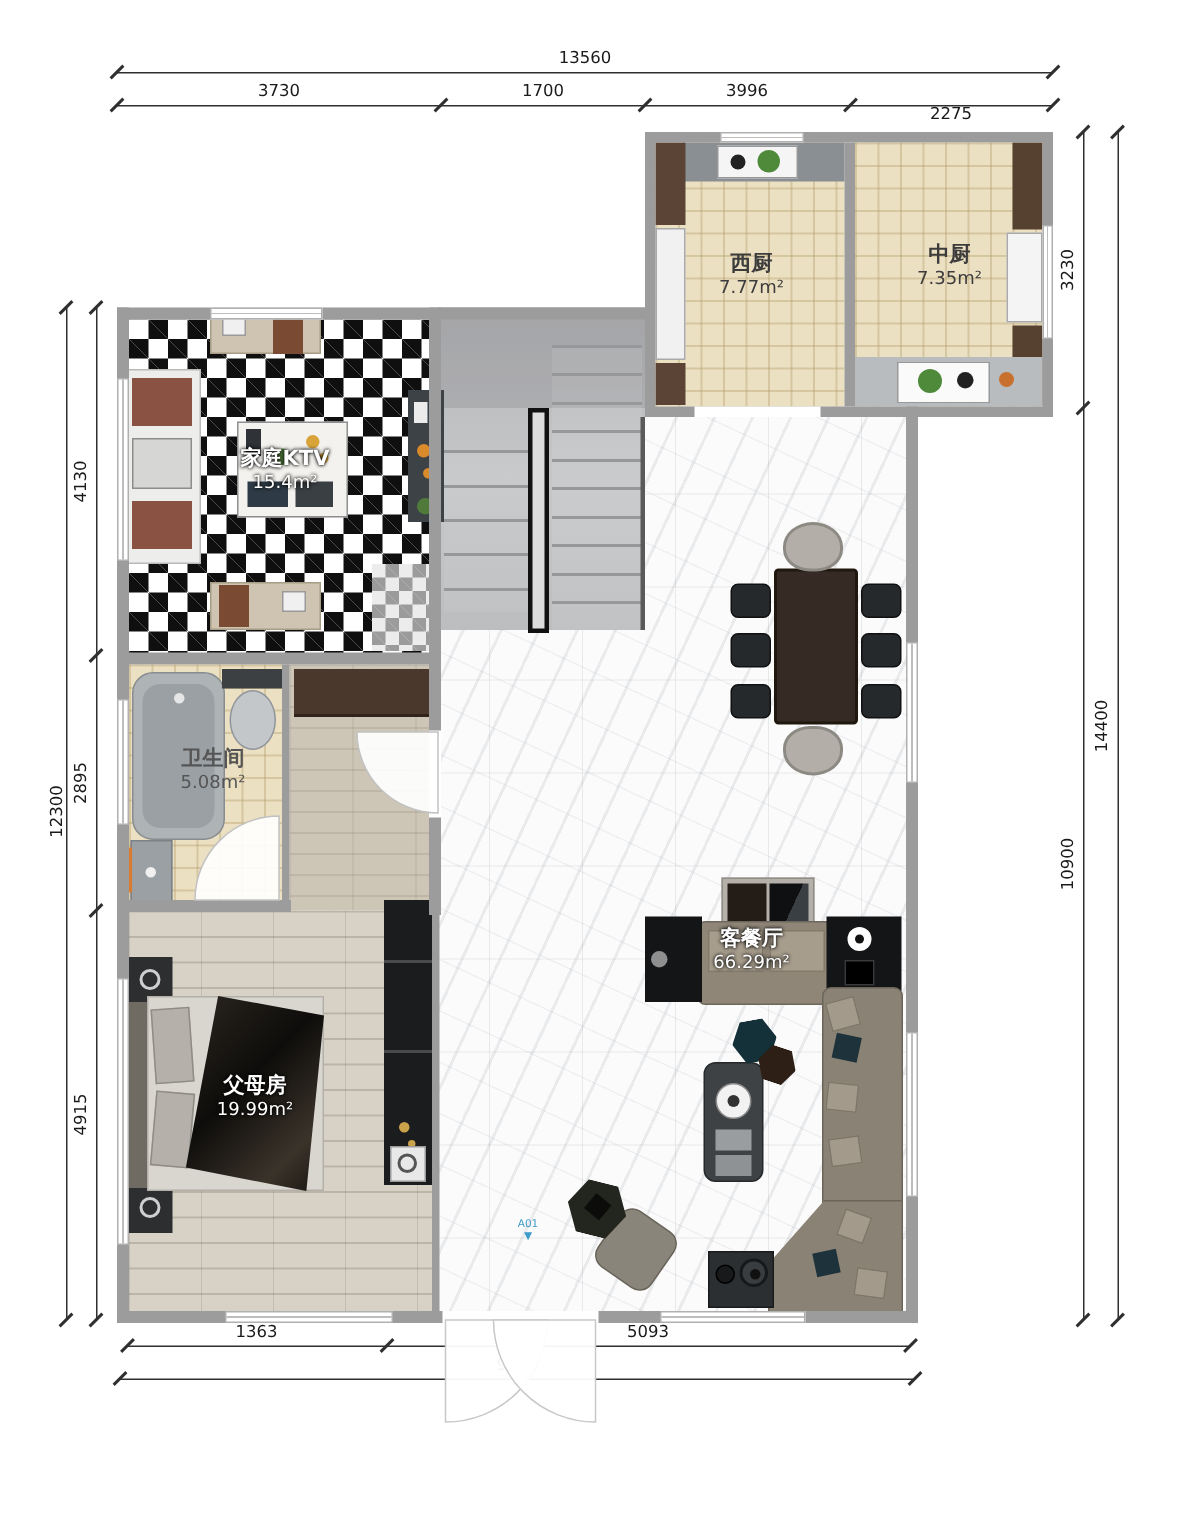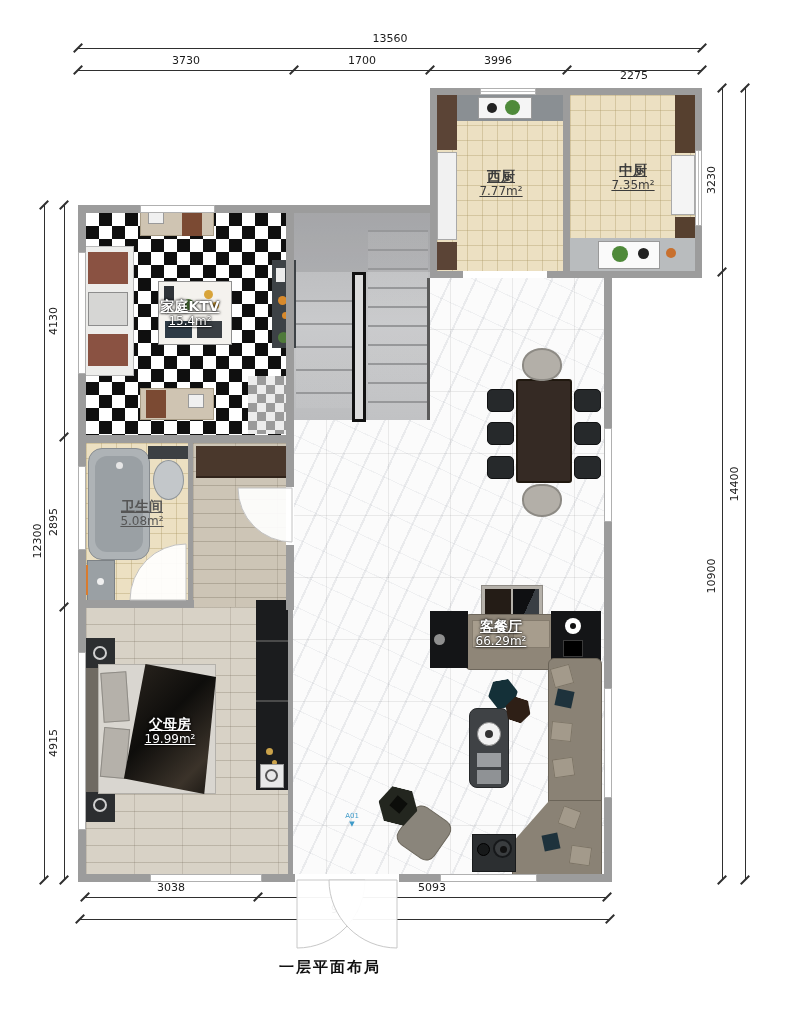--- a/index.html
+++ b/index.html
@@ -41,21 +41,21 @@
     background-image:linear-gradient(to bottom,transparent 44%,#bdbdbd 44%,#bdbdbd 58%,transparent 58%);}
   .win-v{background:#fff;border:1px solid #b0b0b0;
     background-image:linear-gradient(to right,transparent 44%,#bdbdbd 44%,#bdbdbd 58%,transparent 58%);}
   .opening{background:#fff;}
   
   .dline{background:#2f2f2f;}
   .tick{position:absolute;width:12px;height:2px;background:#2f2f2f;transform:rotate(-45deg);}
   .dlab{position:absolute;width:60px;text-align:center;font-size:11px;line-height:12px;color:#1a1a1a;}
   .rot{transform:rotate(-90deg);}
   
-  .room-label{position:absolute;text-align:center;transform:translate(-50%,0);z-index:40;text-decoration:underline;}
+  .room-label{position:absolute;text-align:center;transform:translate(-50%,0);z-index:40;}
   .rname{font-size:14px;font-weight:bold;line-height:16px;}
   .rarea{font-size:12px;line-height:14px;}
   .lab-dark{color:#3c3c3c;}
   .lab-gray{color:#555;}
   .lab-white{color:#fff;text-shadow:0 0 3px rgba(0,0,0,.85),0 0 2px rgba(0,0,0,.9);}
   .title{position:absolute;font-size:15px;font-weight:bold;letter-spacing:2px;color:#111;}
   .doorlab{position:absolute;font-size:7px;color:#3f9bc9;text-align:center;line-height:8px;}
   .f{position:absolute;box-sizing:border-box;}
   svg{position:absolute;left:0;top:0;z-index:30;}
 </style>
@@ -300,22 +300,21 @@
   <div class="dlab rot" style="left:682px;top:570px">10900</div>
   <div class="abs dline" style="left:745px;top:88px;width:1px;height:792px;z-index:25"></div>
   <div class="tick" style="left:739px;top:87px"></div>
   <div class="tick" style="left:739px;top:879px"></div>
   <div class="dlab rot" style="left:705px;top:478px">14400</div>
 
   <div class="abs dline" style="left:85px;top:897px;width:522px;height:1px;z-index:25"></div>
   <div class="tick" style="left:79px;top:896px"></div>
   <div class="tick" style="left:252px;top:896px"></div>
   <div class="tick" style="left:601px;top:896px"></div>
-  <div class="dlab" style="left:141px;top:882px">3038</div>
+  <div class="dlab" style="left:141px;top:882px">1363</div>
   <div class="dlab" style="left:402px;top:882px">5093</div>
   <div class="abs dline" style="left:80px;top:919px;width:530px;height:1px;z-index:25"></div>
   <div class="tick" style="left:74px;top:918px"></div>
   <div class="tick" style="left:604px;top:918px"></div>
   <div class="dlab" style="left:315px;top:904px">9500</div>
 
-  <div class="title" style="left:230px;top:958px;width:200px;text-align:center">一层平面布局</div>
 
 </div>
 
 </body></html>

